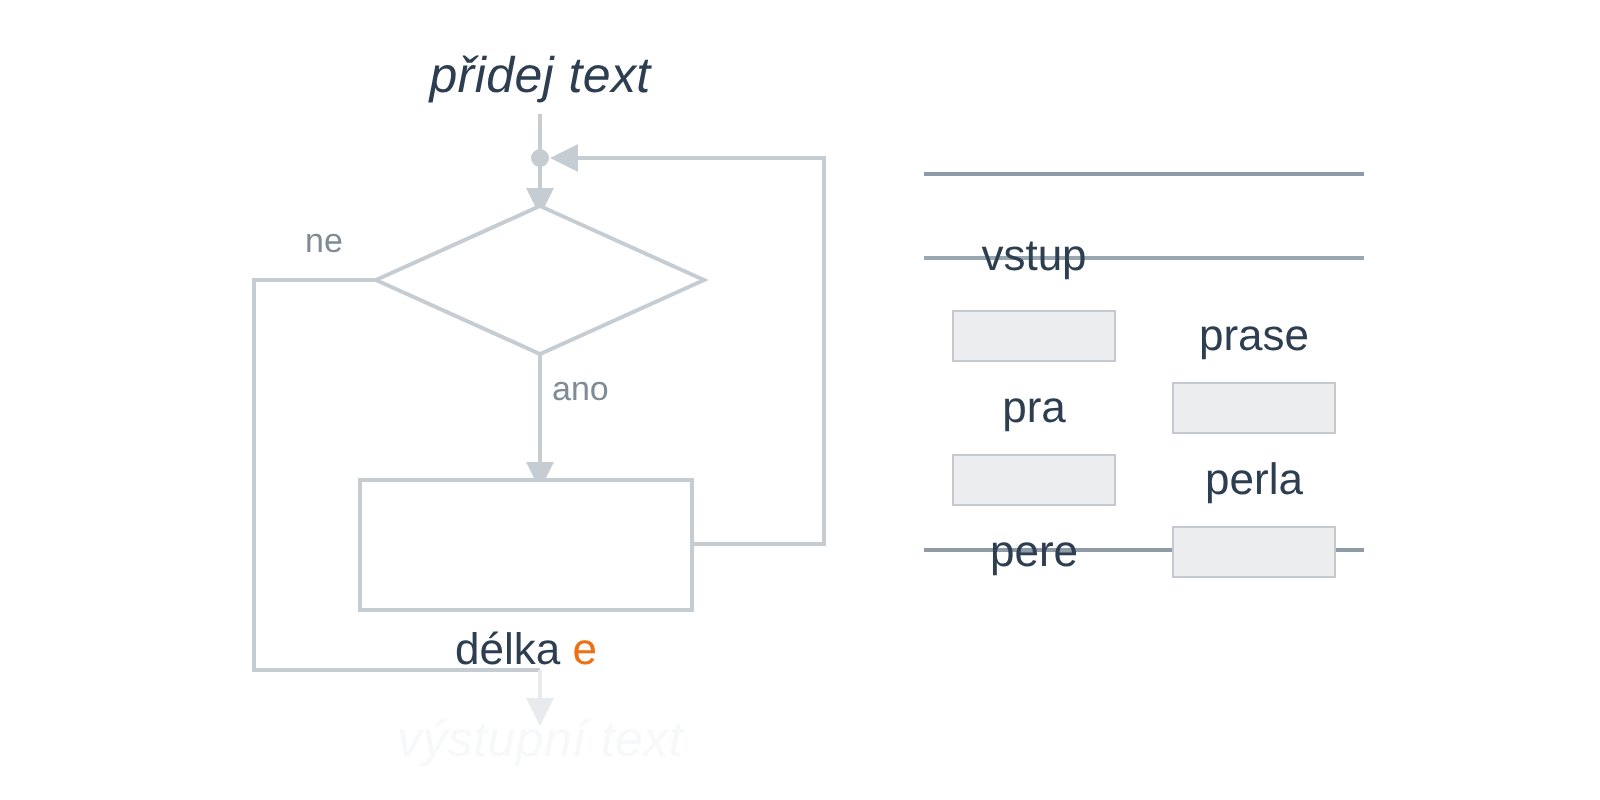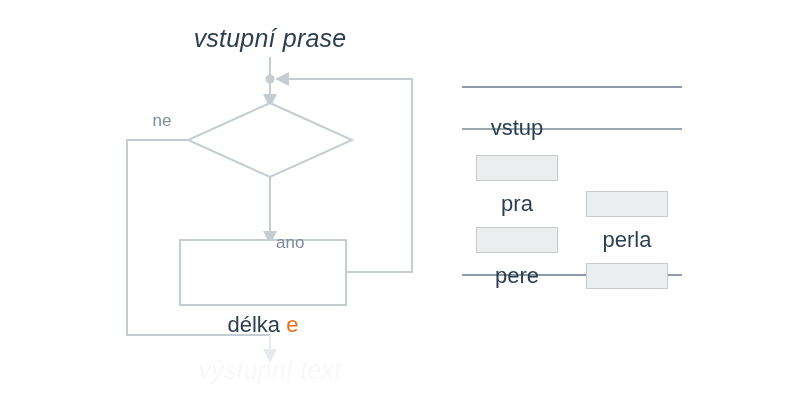--- a/index.html
+++ b/index.html
@@ -81,21 +81,20 @@
     color: #7e8c98;
   }
 
   .branch-ano {
     left: 276px;
     top: 186px;
     width: 50px;
     text-align: left;
     font-size: 17px;
     color: #7e8c98;
-    margin-top: 48px;
   }
 
   .proc-text {
     left: 180px;
     top: 250px;
     width: 166px;
     text-align: center;
     font-size: 22px;
     line-height: 30px;
     color: #2d3e50;
@@ -167,21 +166,21 @@
     <line x1="270" y1="177" x2="270" y2="238" stroke="#c5ccd2" stroke-width="2" marker-end="url(#ah)"></line>
 
     <rect x="180" y="240" width="166" height="65" fill="#ffffff" stroke="#c5ccd2" stroke-width="2"></rect>
 
     <path d="M346,272 L412,272 L412,79 L282,79" fill="none" stroke="#c5ccd2" stroke-width="2" marker-end="url(#ah)"></path>
 
     <path d="M188,140 L127,140 L127,335 L270,335" fill="none" stroke="#c5ccd2" stroke-width="2"></path>
     <line x1="270" y1="335" x2="270" y2="356" stroke="#e8ebed" stroke-width="2" marker-end="url(#ah-faded)"></line>
   </svg>
 
-  <div class="lbl title-text">vstupní prase</div>
+  <div class="lbl title-text">přidej text</div>
 
   <div class="lbl branch-ne">ne</div>
 
 
   <div class="lbl branch-ano">ano</div>
 
   <div class="lbl proc-text">
     <div><span>délka </span><span class="hl">e</span></div>
     
   </div>
@@ -194,20 +193,21 @@
     <div class="trow thead-row">
       <div class="tcell head">vstup</div>
     </div>
 
     <div class="rule thin"></div>
 
     <div class="trow">
       <div class="tcell">
         <span class="blank"></span>
       </div>
+      <div class="tcell">prase</div>
     </div>
 
     <div class="trow">
       <div class="tcell">pra</div>
       <div class="tcell">
         <span class="blank"></span>
       </div>
     </div>
 
     <div class="trow">

